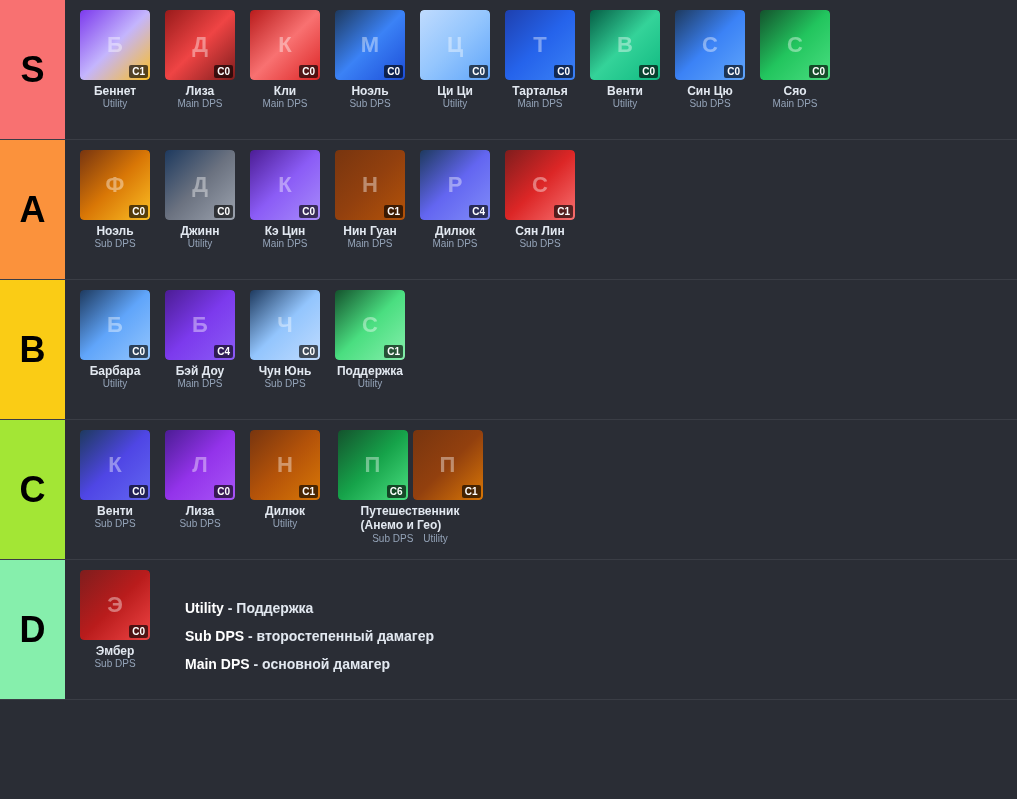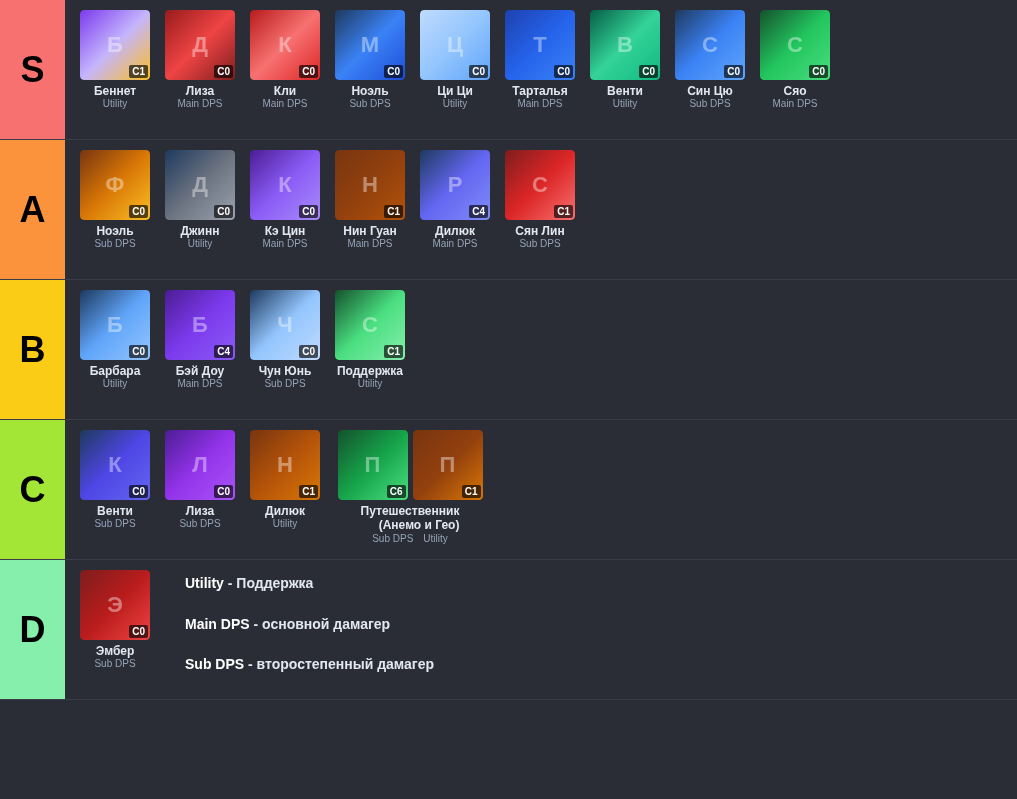--- a/index.html
+++ b/index.html
@@ -112,21 +112,21 @@
     .kaeya { background: linear-gradient(135deg, #1e3a5f 0%, #4f46e5 50%, #6366f1 100%); }
     .lisa { background: linear-gradient(135deg, #4c1d95 0%, #9333ea 50%, #a855f7 100%); }
     .noelle { background: linear-gradient(135deg, #78350f 0%, #b45309 50%, #d97706 100%); }
     .traveler { background: linear-gradient(135deg, #14532d 0%, #16a34a 50%, #4ade80 100%); }
     .traveler2 { background: linear-gradient(135deg, #78350f 0%, #92400e 50%, #d97706 100%); }
     .amber { background: linear-gradient(135deg, #7f1d1d 0%, #b91c1c 50%, #ef4444 100%); }
 
     .legend-section {
       display: flex;
       flex-direction: column;
-      justify-content: space-between;
+      justify-content: flex-end;
       padding: 15px 20px;
       min-width: 300px;
     }
     .legend-item {
       margin-bottom: 12px;
       font-size: 14px;
       font-weight: bold;
       color: #e2e8f0;
     }
     .legend-item span.key {
@@ -399,21 +399,21 @@
             </div>
             <div>
               <div class="char-portrait">
                 <div class="char-bg traveler2" style="display: flex; align-items: center; justify-content: center;">
                   <span style="color: rgba(255, 255, 255, 0.4); font-size: 22px; font-weight: bold;">П</span>
                 </div>
                 <div class="char-constellation">C1</div>
               </div>
             </div>
           </div>
-          <div class="char-name" style="text-align: right;">Путешественник<br>(Анемо и Гео)</div>
+          <div class="char-name" style="text-align: left;">Путешественник<br>(Анемо и Гео)</div>
           <div style="display: flex; gap: 10px;">
             <div class="char-role">Sub DPS</div>
             <div class="char-role">Utility</div>
           </div>
         </div>
       </div>
   </div>
 
   <div class="tier-row tier-d last-row">
     <div class="tier-label">D</div>
@@ -425,17 +425,17 @@
             </div>
             <div class="char-constellation">C0</div>
           </div>
           <div class="char-name">Эмбер</div>
           <div class="char-role">Sub DPS</div>
         </div>
       </div>
     <div class="legend-section">
 
     <div class="legend-item"><span class="key">Utility</span> - Поддержка</div>
+        <div class="legend-item"><span class="key">Sub DPS</span> - второстепенный дамагер</div>
         <div class="legend-item"><span class="key">Main DPS</span> - основной дамагер</div>
-        <div class="legend-item"><span class="key">Sub DPS</span> - второстепенный дамагер</div>
       </div>
   </div>
 </div>
 
 </body></html>

